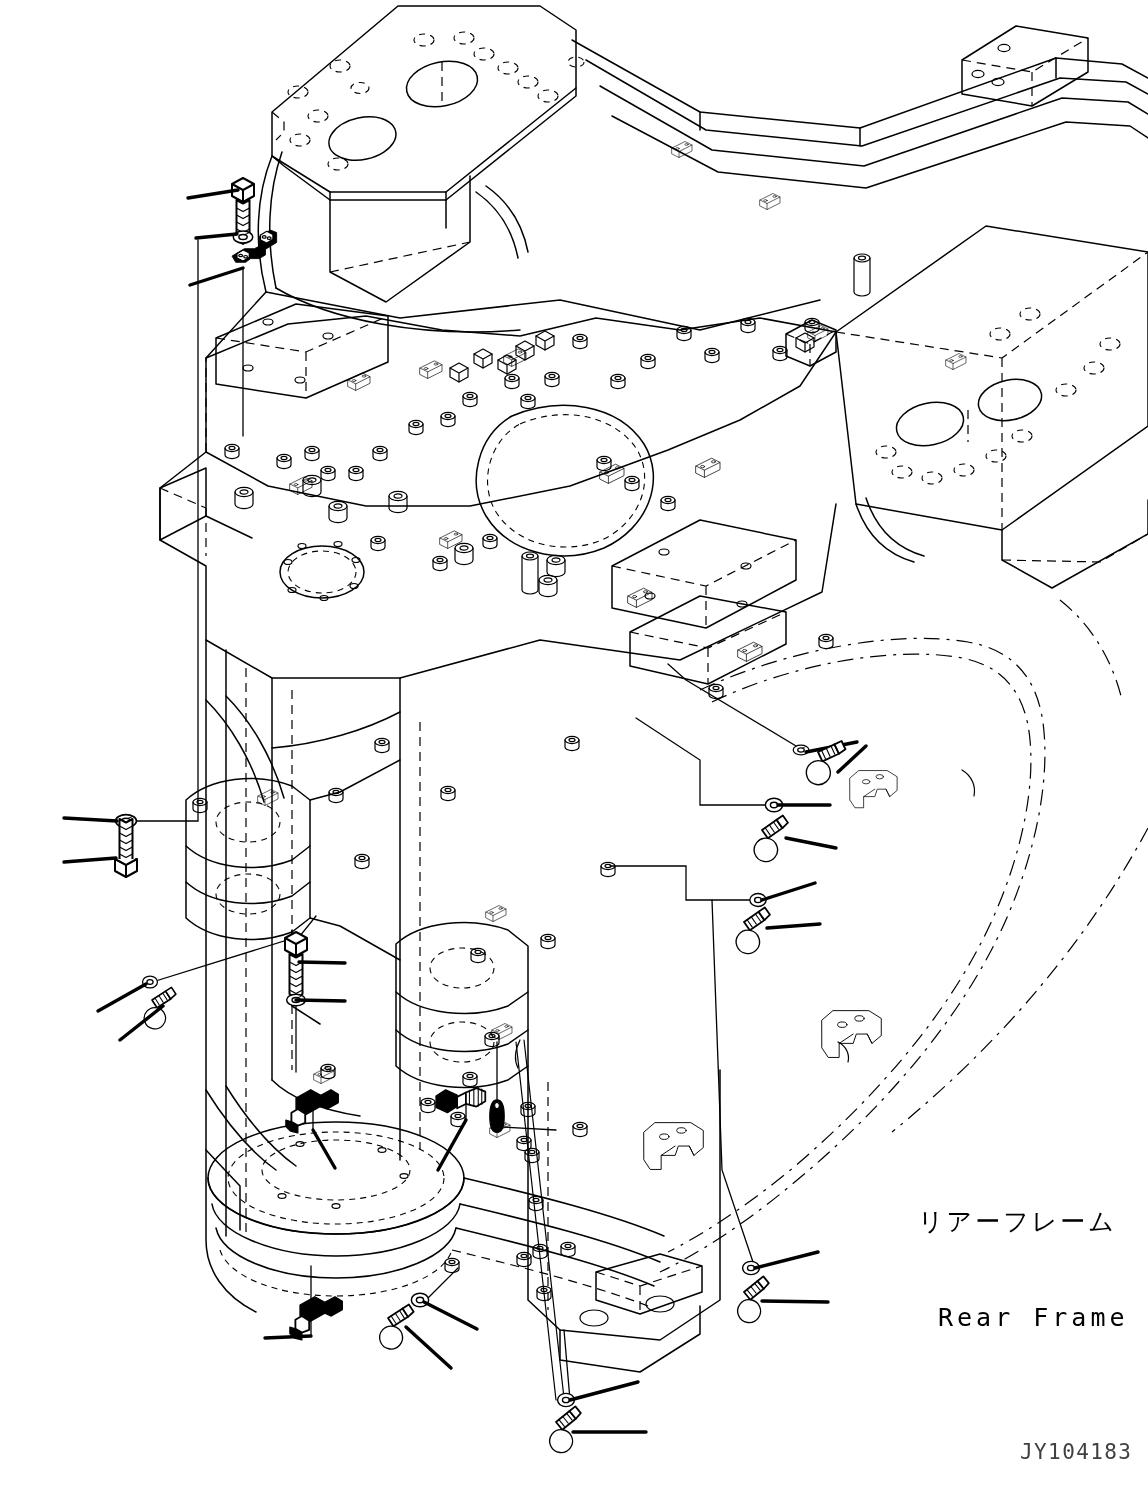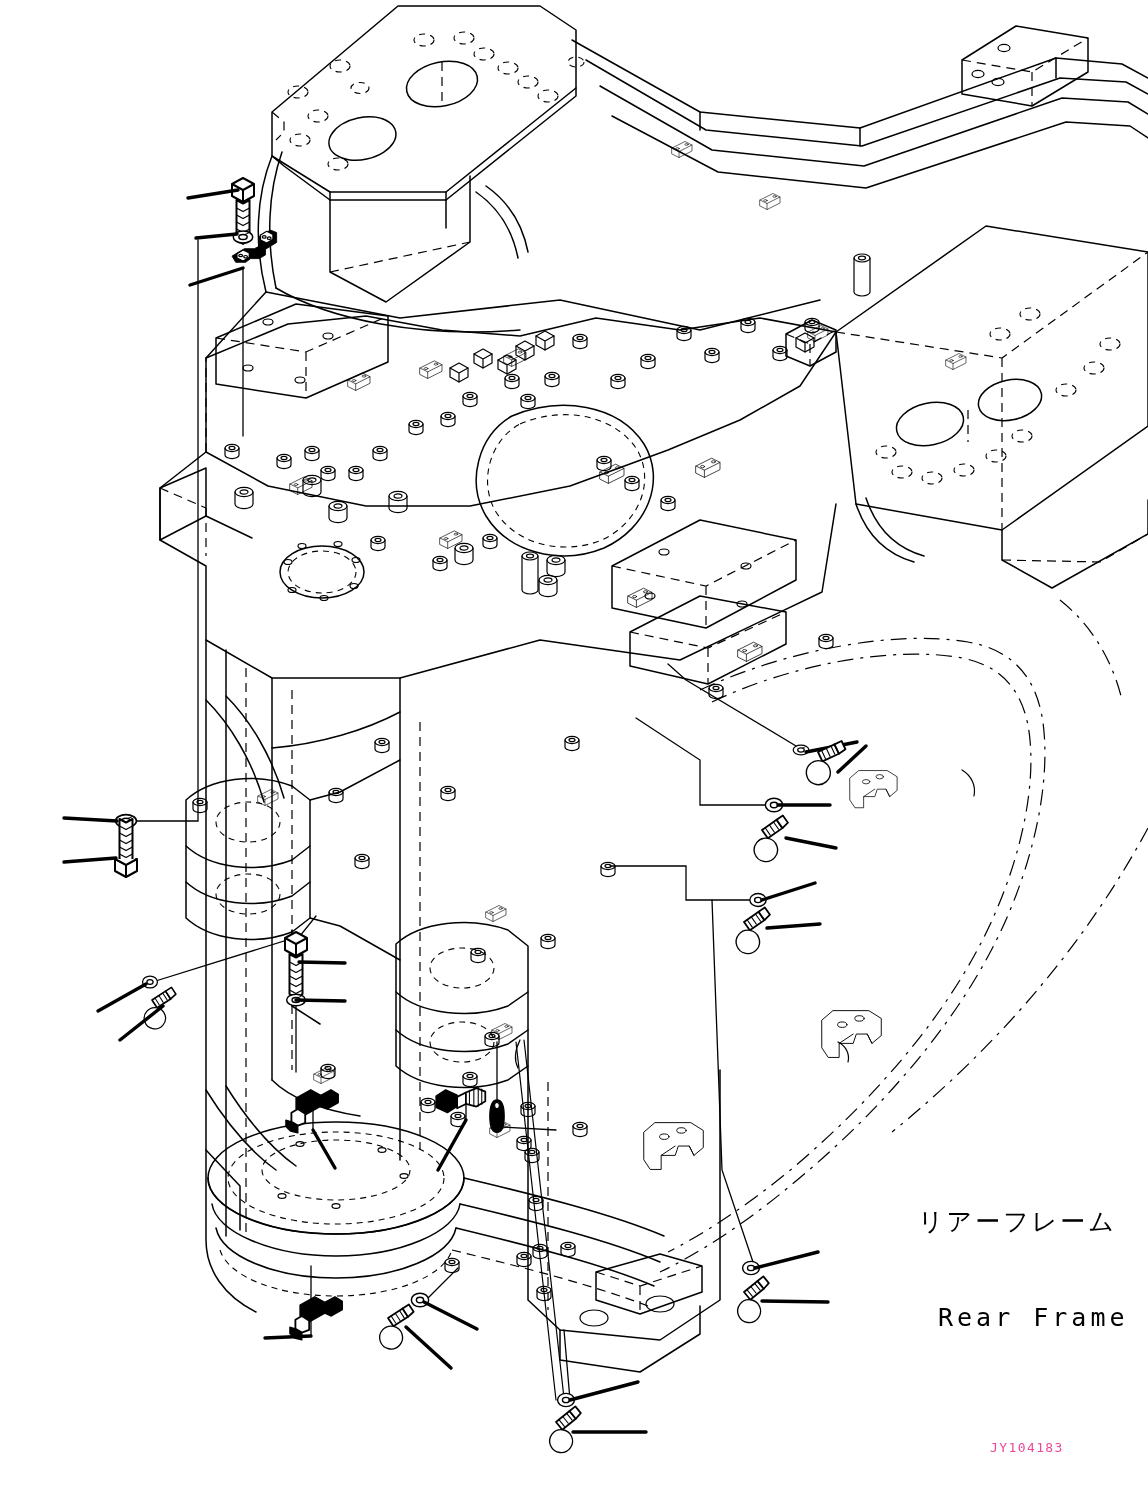--- a/index.html
+++ b/index.html
@@ -34,25 +34,25 @@
   }
   #part-caption {
     left: 918px;
     top: 1142px;
     font-size: 25px;
   }
   #part-caption .jp { display: block; letter-spacing: 3px; }
   #part-caption .en { display: block; letter-spacing: 4px; margin-left: 20px; }
   #drawing-number {
     position: absolute;
-    left: 990px;
+    left: 1020px;
     top: 1440px;
-    font-size: 13px;
+    font-size: 21px;
     letter-spacing: 1.4px;
-    color: #ec4899;
+    color: #404040;
     white-space: pre;
   }
 </style>
 </head>
 <body>
 
 <div id="sheet">
 
   <svg id="drawing-svg" viewBox="0 0 1148 1491">
     <defs>

